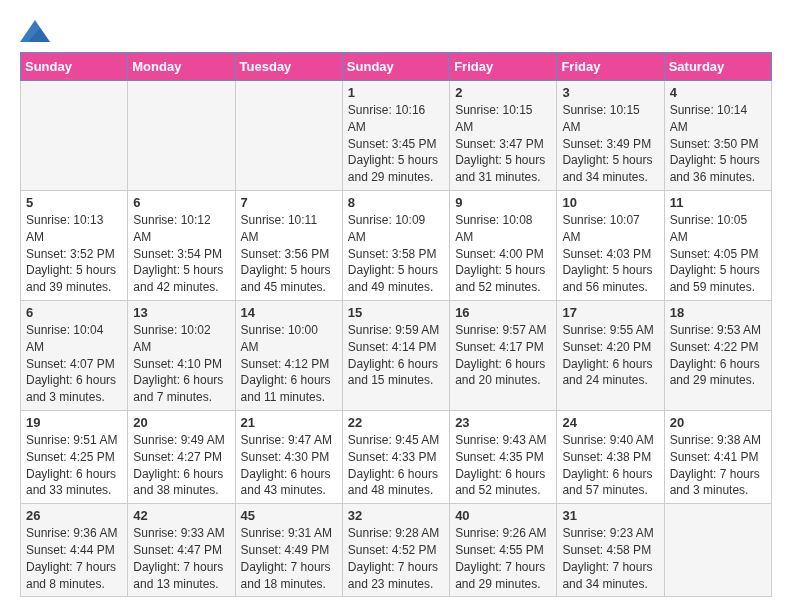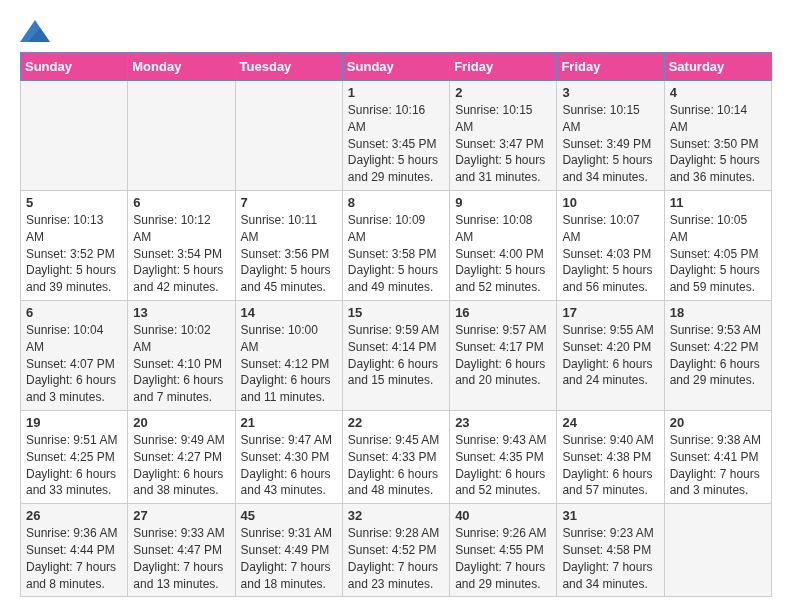--- a/index.html
+++ b/index.html
@@ -233,21 +233,21 @@
           <span class="day-number">20</span>
           <div class="day-info">Sunrise: 9:38 AM<br>Sunset: 4:41 PM<br>Daylight: 7 hours and 3 minutes.</div>
         </td>
       </tr>
       <tr>
         <td>
           <span class="day-number">26</span>
           <div class="day-info">Sunrise: 9:36 AM<br>Sunset: 4:44 PM<br>Daylight: 7 hours and 8 minutes.</div>
         </td>
         <td>
-          <span class="day-number">27</span>
+          <span class="day-number">42</span>
           <div class="day-info">Sunrise: 9:33 AM<br>Sunset: 4:47 PM<br>Daylight: 7 hours and 13 minutes.</div>
         </td>
         <td>
           <span class="day-number">45</span>
           <div class="day-info">Sunrise: 9:31 AM<br>Sunset: 4:49 PM<br>Daylight: 7 hours and 18 minutes.</div>
         </td>
         <td>
           <span class="day-number">32</span>
           <div class="day-info">Sunrise: 9:28 AM<br>Sunset: 4:52 PM<br>Daylight: 7 hours and 23 minutes.</div>
         </td>

